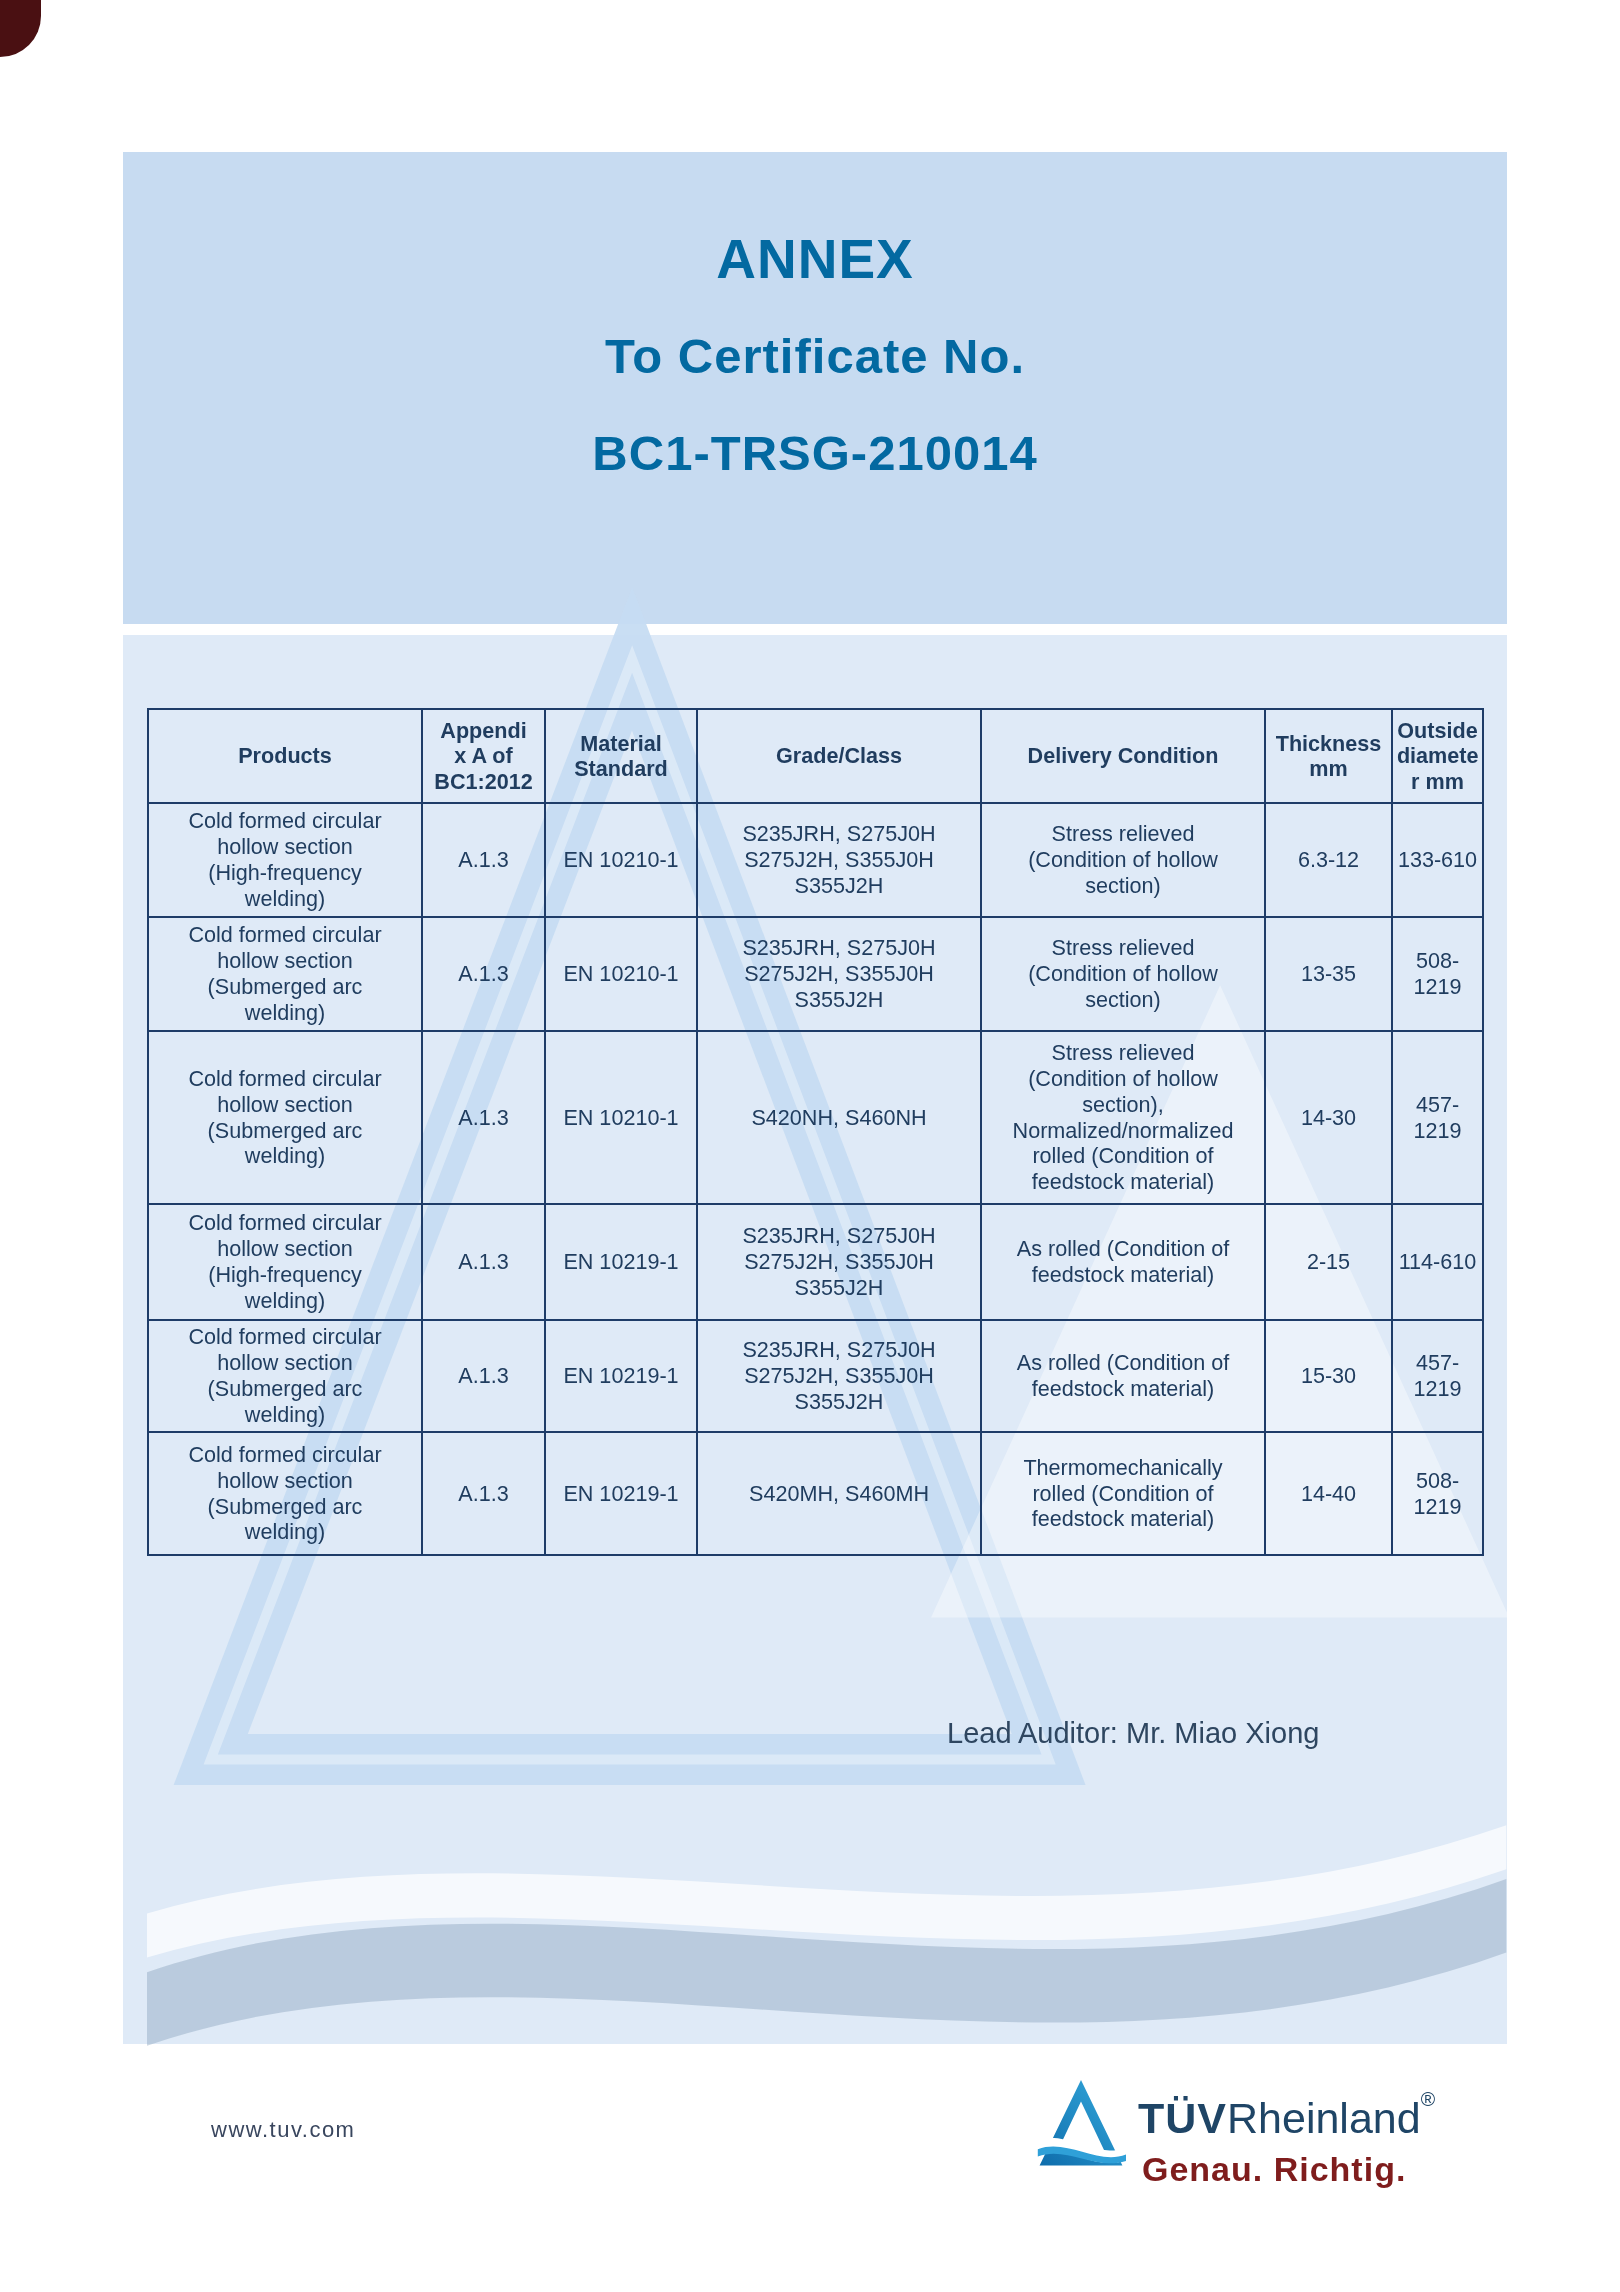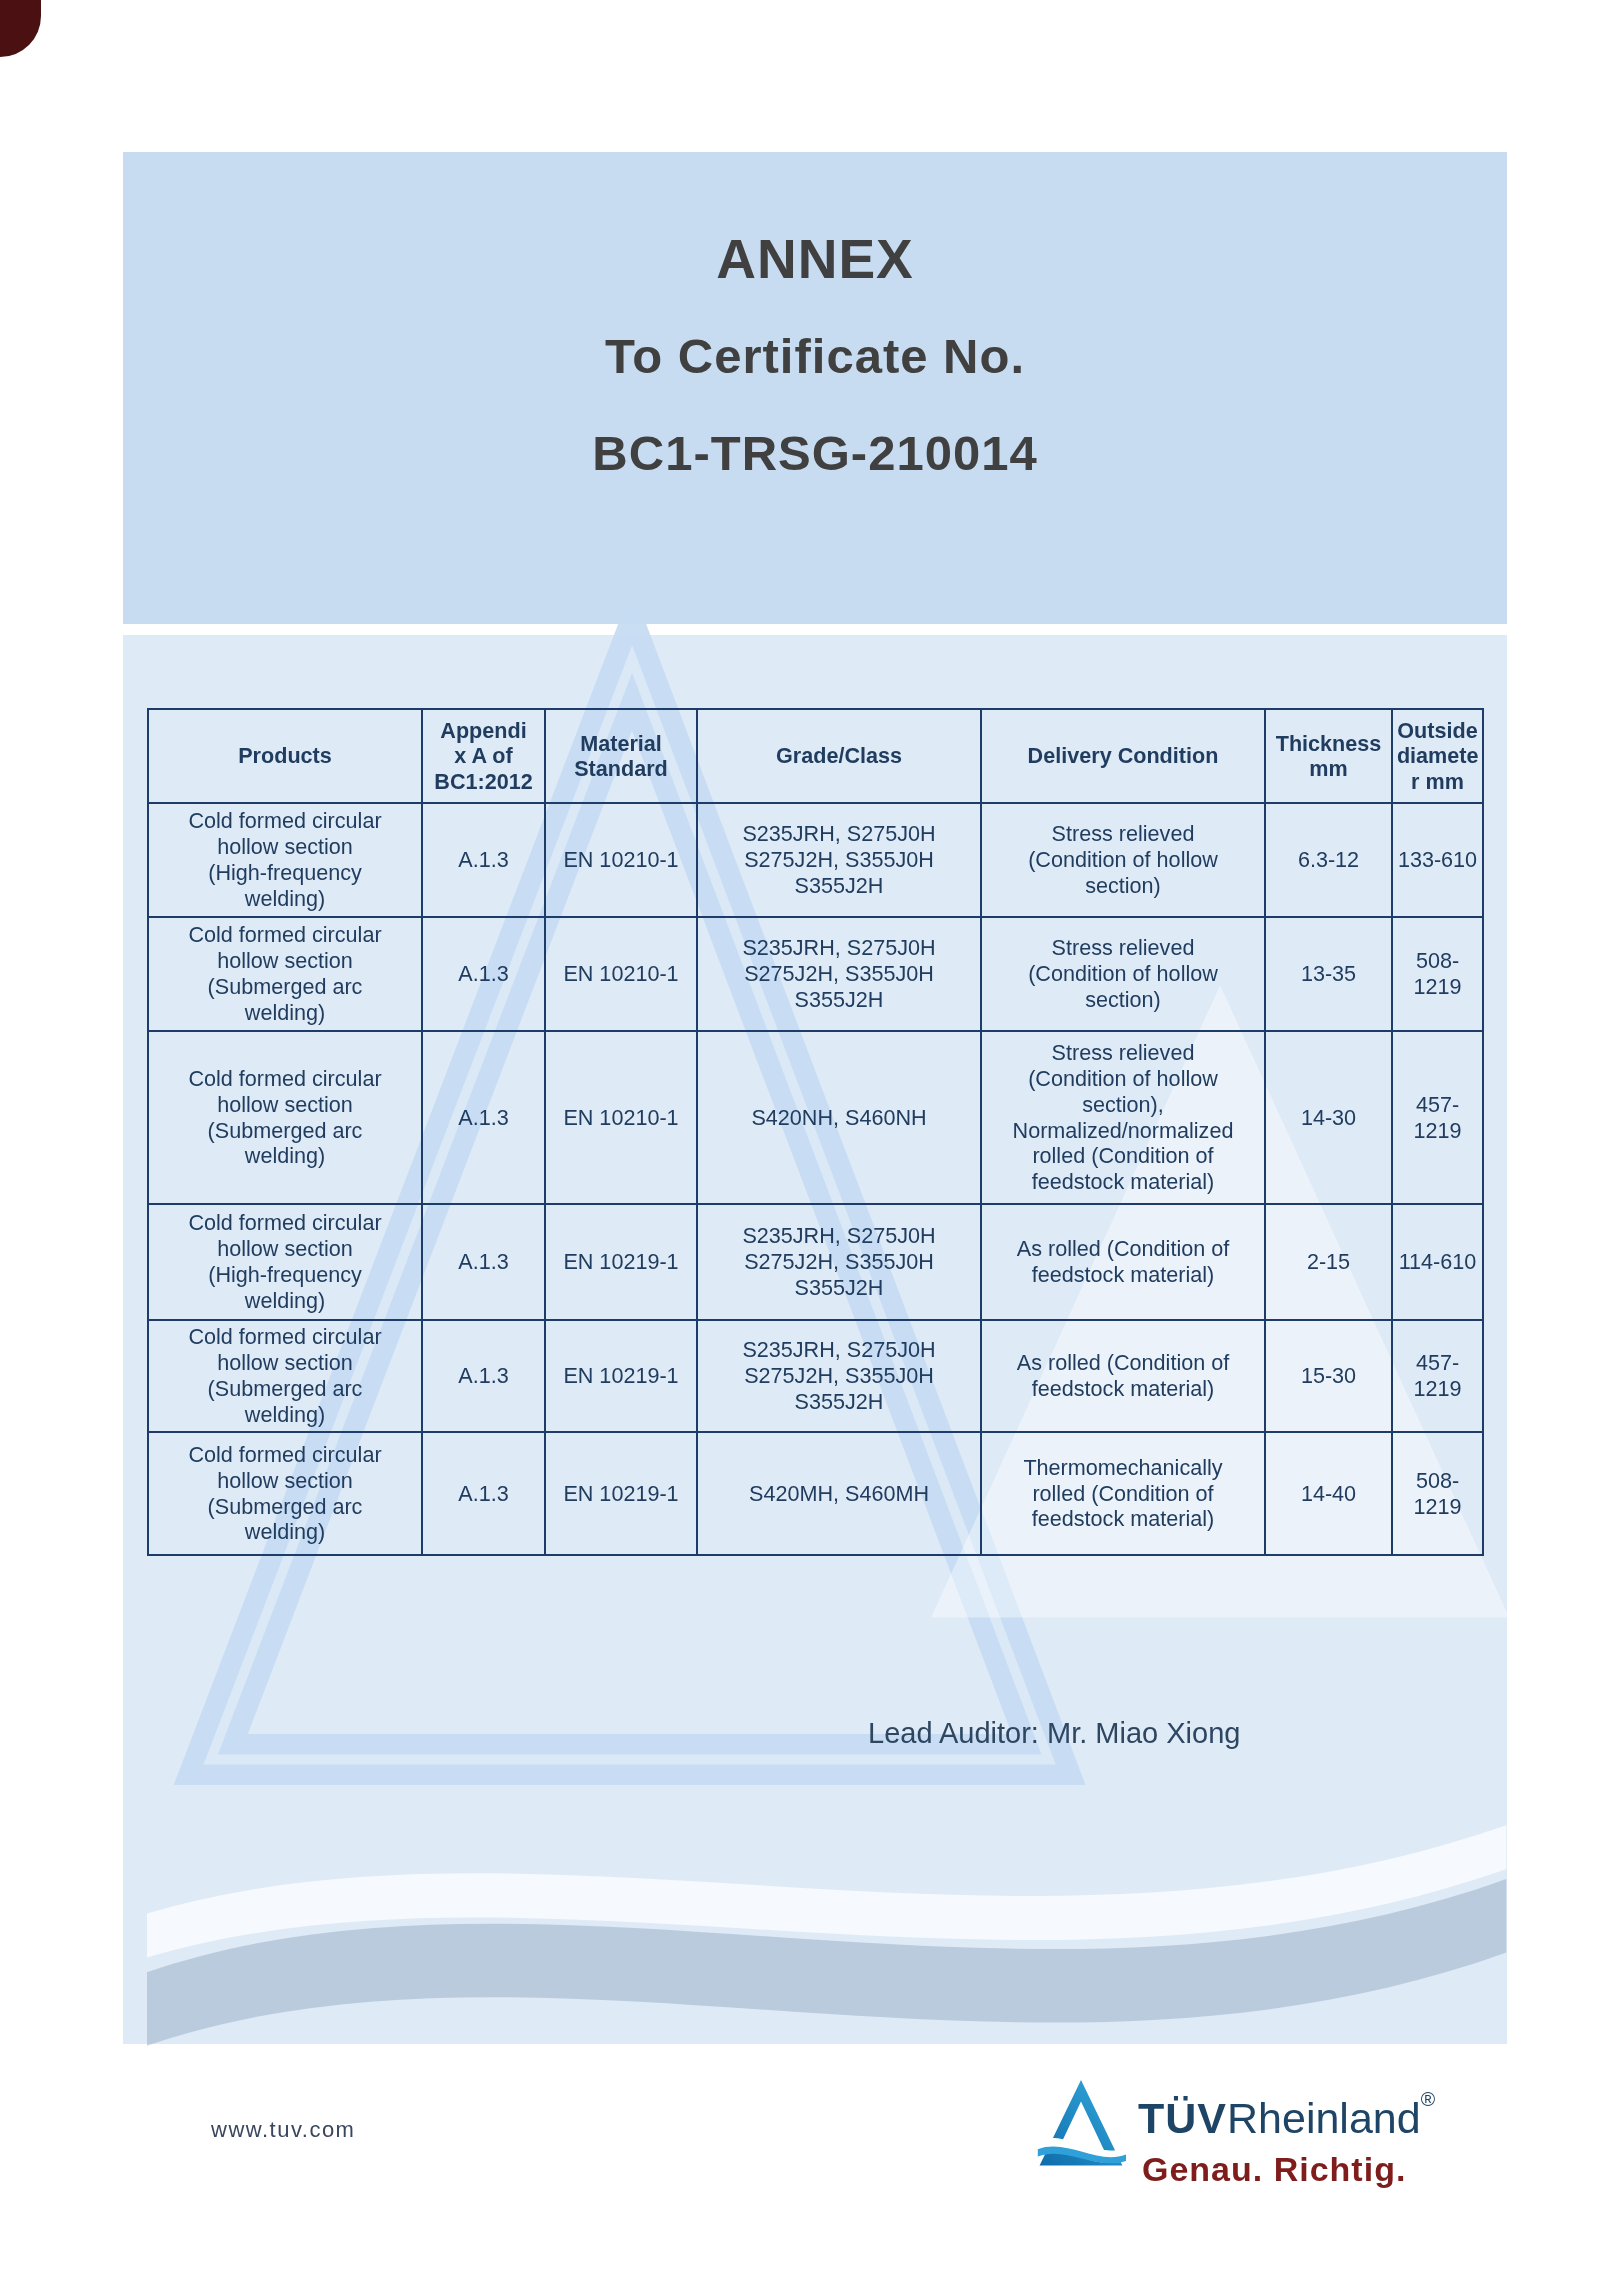--- a/index.html
+++ b/index.html
@@ -20,21 +20,21 @@
   }
   .content-band{
     position:absolute;left:123px;top:635px;width:1384px;height:1409px;
     background:#dfeaf7;
   }
   
   .watermark{position:absolute;left:0;top:0;pointer-events:none;}
   
   .title-block{
     position:absolute;left:123px;top:227px;width:1384px;text-align:center;
-    color:#404040;font-weight:bold;letter-spacing:1px;
+    color:#0369a1;font-weight:bold;letter-spacing:1px;
   }
   .title-line1{font-size:55px;line-height:65px;}
   .title-line2,.title-line3{font-size:49px;line-height:65px;margin-top:32px;}
   
   table.annex{
     position:absolute;left:147px;top:708px;width:1336px;
     border-collapse:collapse;table-layout:fixed;
     border:2.9px solid #1e3c68;background:transparent;
   }
   table.annex th,table.annex td{
@@ -45,21 +45,21 @@
   table.annex td{font-size:21.6px;line-height:1.2;}
   thead tr{height:94px;}
   tbody tr:nth-child(1){height:114px;}
   tbody tr:nth-child(2){height:114px;}
   tbody tr:nth-child(3){height:173px;}
   tbody tr:nth-child(4){height:116px;}
   tbody tr:nth-child(5){height:112px;}
   tbody tr:nth-child(6){height:123px;}
   
   .lead-auditor{
-    position:absolute;left:868px;top:1717px;font-size:29px;color:#2e4660;
+    position:absolute;left:947px;top:1717px;font-size:29px;color:#2e4660;
   }
   
   .website{
     position:absolute;left:211px;top:2117px;font-size:22px;color:#39465e;
     letter-spacing:1.5px;
   }
   .logo{position:absolute;left:1036px;top:2070px;width:451px;height:127px;}
   .logo-triangle{position:absolute;left:0;top:5.9px;}
   .brand-line{position:absolute;left:102px;top:17.6px;white-space:nowrap;color:#1f4566;}
   .brand-tuv{font-size:43px;font-weight:bold;letter-spacing:1px;margin-top:20px;}

